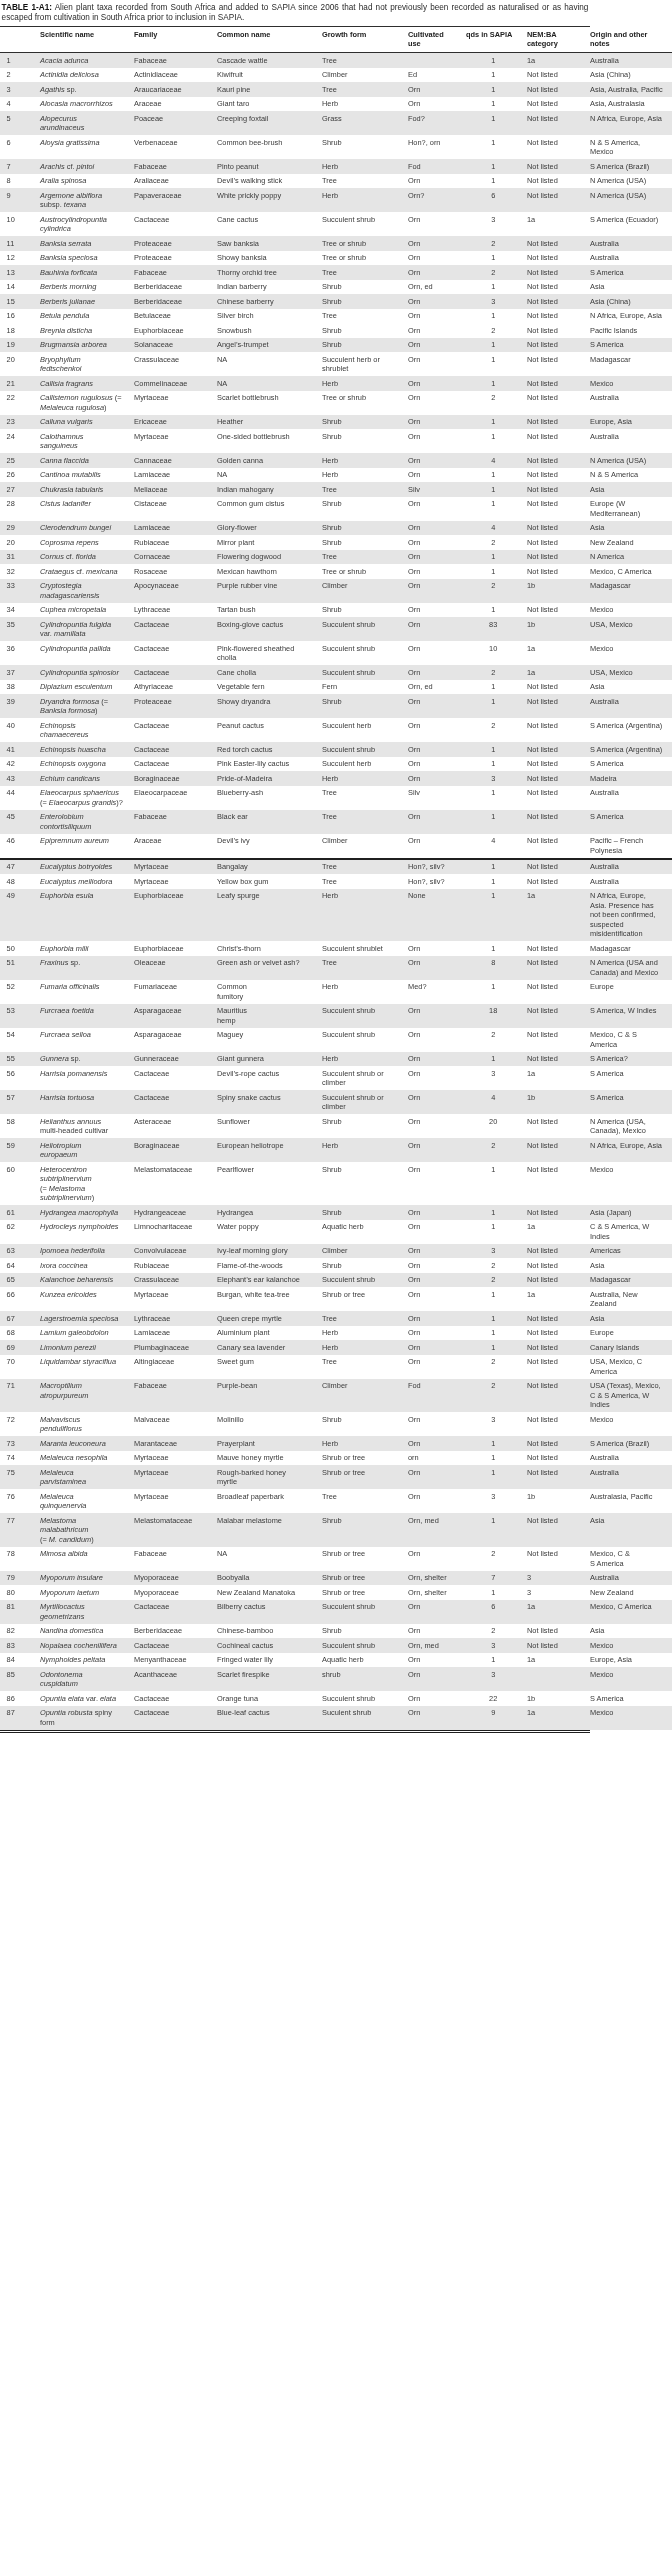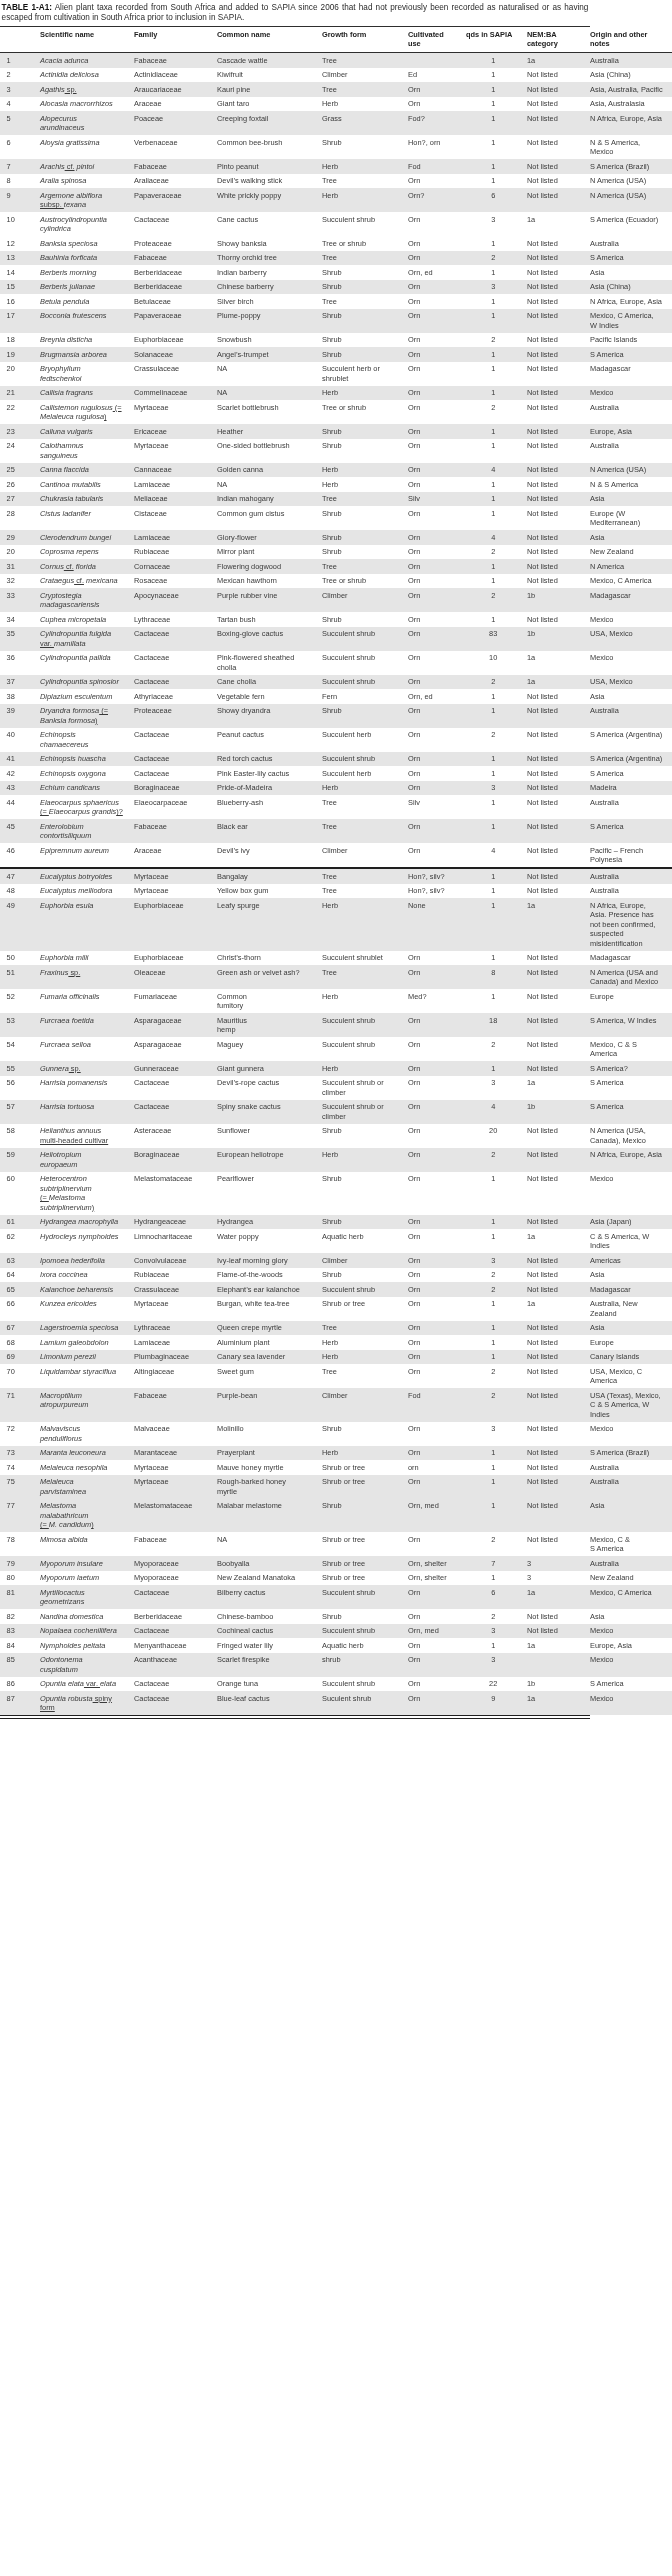--- a/index.html
+++ b/index.html
@@ -37,21 +37,21 @@
   td {
     vertical-align:top; padding:2.5px 6.6px 2.5px 0;
     white-space:pre-line; color:#3a3a3a;
   }
   td.num { padding-left:6.6px; }
   td.qds { text-align:center; }
   td.origin { padding-right:1.6px; }
   tr.odd td { background:#e5e5e5; }
   tr.divider td { border-bottom:2.1px solid #1f1f1f;margin-top:8px; }
   td.sci i { font-style:italic; }
-  td.sci span { font-style:normal;text-decoration:underline; }
+  td.sci span { font-style:normal; }
   .end-rule {
     height:1.6px; border-top:0.8px solid #1f1f1f; border-bottom:0.8px solid #1f1f1f;
   }
 </style>
 </head>
 <body>
 
 <div class="page">
 
   <div class="title rule-title">
@@ -195,20 +195,31 @@
       <td class="sci"><i>Austrocylindropuntia
 cylindrica</i></td>
       <td>Cactaceae</td>
       <td>Cane cactus</td>
       <td>Succulent shrub</td>
       <td>Orn</td>
       <td class="qds">3</td>
       <td>1a</td>
       <td class="origin">S America (Ecuador)</td>
     </tr>
+        <tr class="odd">
+      <td class="num">11</td>
+      <td class="sci"><i>Banksia serrata</i></td>
+      <td>Proteaceae</td>
+      <td>Saw banksia</td>
+      <td>Tree or shrub</td>
+      <td>Orn</td>
+      <td class="qds">2</td>
+      <td>Not listed</td>
+      <td class="origin">Australia</td>
+    </tr>
         <tr>
       <td class="num">12</td>
       <td class="sci"><i>Banksia speciosa</i></td>
       <td>Proteaceae</td>
       <td>Showy banksia</td>
       <td>Tree or shrub</td>
       <td>Orn</td>
       <td class="qds">1</td>
       <td>Not listed</td>
       <td class="origin">Australia</td>
@@ -249,32 +260,20 @@
         <tr>
       <td class="num">16</td>
       <td class="sci"><i>Betula pendula</i></td>
       <td>Betulaceae</td>
       <td>Silver birch</td>
       <td>Tree</td>
       <td>Orn</td>
       <td class="qds">1</td>
       <td>Not listed</td>
       <td class="origin">N Africa, Europe, Asia</td>
-    </tr>
-        <tr class="odd">
-      <td class="num">17</td>
-      <td class="sci"><i>Bocconia frutescens</i></td>
-      <td>Papaveraceae</td>
-      <td>Plume-poppy</td>
-      <td>Shrub</td>
-      <td>Orn</td>
-      <td class="qds">1</td>
-      <td>Not listed</td>
-      <td class="origin">Mexico, C America,
-W Indies</td>
     </tr>
         <tr>
       <td class="num">18</td>
       <td class="sci"><i>Breynia disticha</i></td>
       <td>Euphorbiaceae</td>
       <td>Snowbush</td>
       <td>Shrub</td>
       <td>Orn</td>
       <td class="qds">2</td>
       <td>Not listed</td>
@@ -937,20 +936,32 @@
       <td class="sci"><i>Melaleuca
 parvistaminea</i></td>
       <td>Myrtaceae</td>
       <td>Rough-barked honey
 myrtle</td>
       <td>Shrub or tree</td>
       <td>Orn</td>
       <td class="qds">1</td>
       <td>Not listed</td>
       <td class="origin">Australia</td>
+    </tr>
+        <tr>
+      <td class="num">76</td>
+      <td class="sci"><i>Melaleuca
+quinquenervia</i></td>
+      <td>Myrtaceae</td>
+      <td>Broadleaf paperbark</td>
+      <td>Tree</td>
+      <td>Orn</td>
+      <td class="qds">3</td>
+      <td>1b</td>
+      <td class="origin">Australasia, Pacific</td>
     </tr>
         <tr class="odd">
       <td class="num">77</td>
       <td class="sci"><i>Melastoma
 malabathricum
 </i><span>(= </span><i>M. candidum</i><span>)</span></td>
       <td>Melastomataceae</td>
       <td>Malabar melastome</td>
       <td>Shrub</td>
       <td>Orn, med</td>

